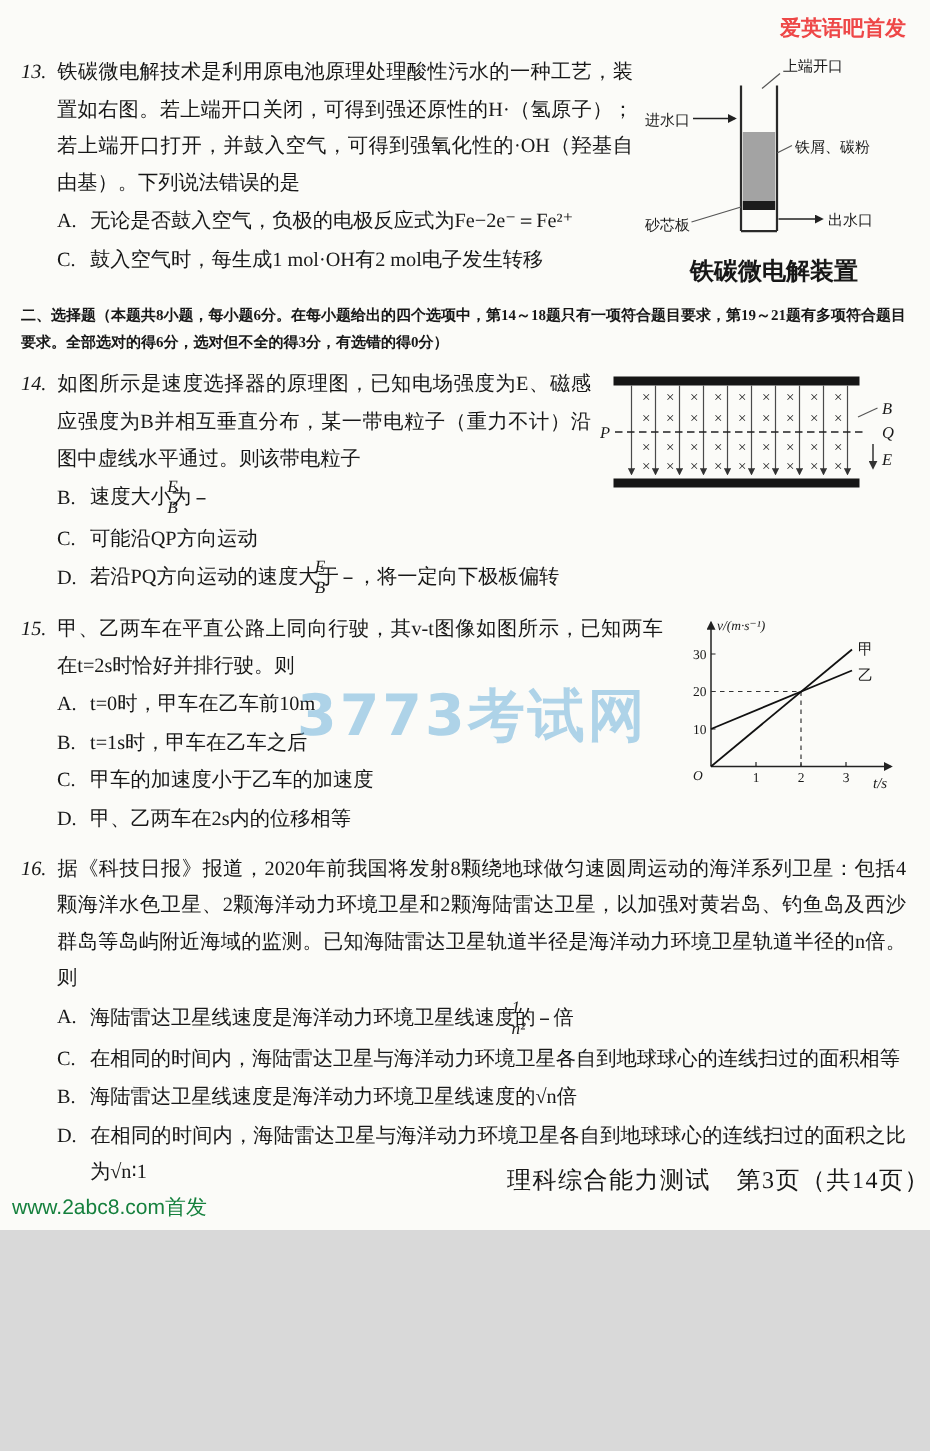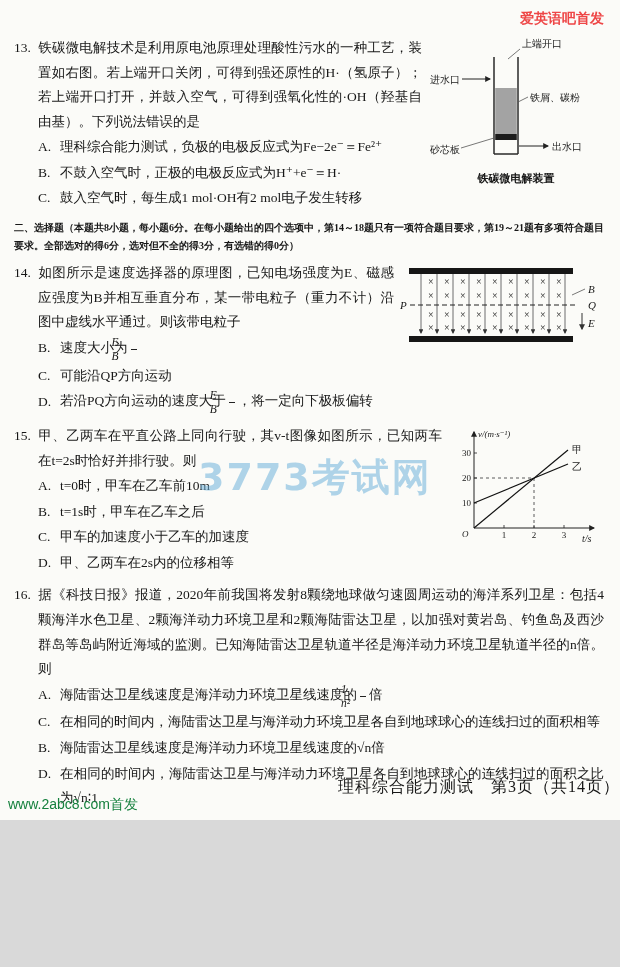--- a/index.html
+++ b/index.html
@@ -26,29 +26,29 @@
     position:absolute; top:452px; left:198px; z-index:5;
     font-size:38px; font-weight:bold; letter-spacing:2px;
     color:rgba(112,178,218,0.55);
     font-family:"DejaVu Sans","Liberation Sans",sans-serif;
     pointer-events:none;
     text-align:right;
   }
   .question { margin-bottom:8px; }
   .question::after { content:""; display:block; clear:both; }
   .stem { margin:0; padding-left:24px; text-indent:-24px; line-height:1.82; text-align:justify; }
-  .qnum { display:inline-block; width:24px; text-indent:0; }
+  .qnum { display:inline-block; width:24px; text-indent:0;font-style:italic; }
   .option { padding-left:46px; text-indent:-22px; line-height:1.82; margin-top:1px; text-align:justify; }
   .opt-label { display:inline-block; width:22px; text-indent:0; }
   .section-head { font-weight:bold; line-height:1.82; text-align:justify; margin:5px 0 6px 0; font-size:10px; }
   .fig { float:right; }
   .fig13 { width:176px; margin:0 0 2px 6px; }
   .fig14 { width:204px; margin:2px 0 2px 6px; }
   .fig15 { width:156px; margin:0 0 2px 6px; }
-  .fig-caption { text-align:center; font-size:11px; font-weight:bold; margin-top:1px; }
+  .fig-caption { text-align:center; font-size:16px; font-weight:bold; margin-top:1px; }
   .frac {
     display:inline-flex; flex-direction:column; align-items:center;
     vertical-align:middle; line-height:1.12; font-size:11.5px; font-style:italic; margin:0 3px;
   }
   .frac .fnum { border-bottom:1px solid #222; padding:0 3px; }
   .frac .fden { padding:0 3px; }
   svg text { font-family:"Liberation Serif","DejaVu Serif",serif; fill:#1a1a1a; }
 </style>
 </head>
 <body>
@@ -87,22 +87,21 @@
           <rect x="67.2" y="98" width="21.6" height="6" fill="#1c1c1c"></rect>
           <text x="2" y="117" font-size="10">砂芯板</text>
           <line x1="33" y1="112" x2="66" y2="102" stroke="#555" stroke-width="0.8"></line>
 
           <line x1="91" y1="110" x2="120" y2="110" stroke="#222" stroke-width="1" marker-end="url(#ah13)"></line>
           <text x="124" y="114" font-size="10">出水口</text>
         </svg>
         <div class="fig-caption">铁碳微电解装置</div>
       </div>
       <p class="stem"><span class="qnum">13.</span><span>铁碳微电解技术是利用原电池原理处理酸性污水的一种工艺，装置如右图。若上端开口关闭，可得到强还原性的H·（氢原子）；若上端开口打开，并鼓入空气，可得到强氧化性的·OH（羟基自由基）。下列说法错误的是</span></p>
-      <div class="option"><span class="opt-label">A.</span><span>理科综合能力测试，负极的电极反应式为Fe−2e⁻＝Fe²⁺</span></div>
-      <div class="option"><span class="opt-label">B.</span><span>不鼓入空气时，正极的电极反应式为H⁺+e⁻＝H·</span></div>
+      <div class="option"><span class="opt-label">A.</span><span>无论是否鼓入空气，负极的电极反应式为Fe−2e⁻＝Fe²⁺</span></div>
       <div class="option"><span class="opt-label">C.</span><span>鼓入空气时，每生成1 mol·OH有2 mol电子发生转移</span></div>
     </div>
 
     <div class="section-head">二、选择题（本题共8小题，每小题6分。在每小题给出的四个选项中，第14～18题只有一项符合题目要求，第19～21题有多项符合题目要求。全部选对的得6分，选对但不全的得3分，有选错的得0分）</div>
 
     <div class="question">
       <div class="fig fig14">
         <svg width="204" height="86" viewBox="0 0 204 86">
           <defs>
             <marker id="ah14" viewBox="0 0 10 10" refX="8" refY="5" markerWidth="6" markerHeight="6" orient="auto-start-reverse">

